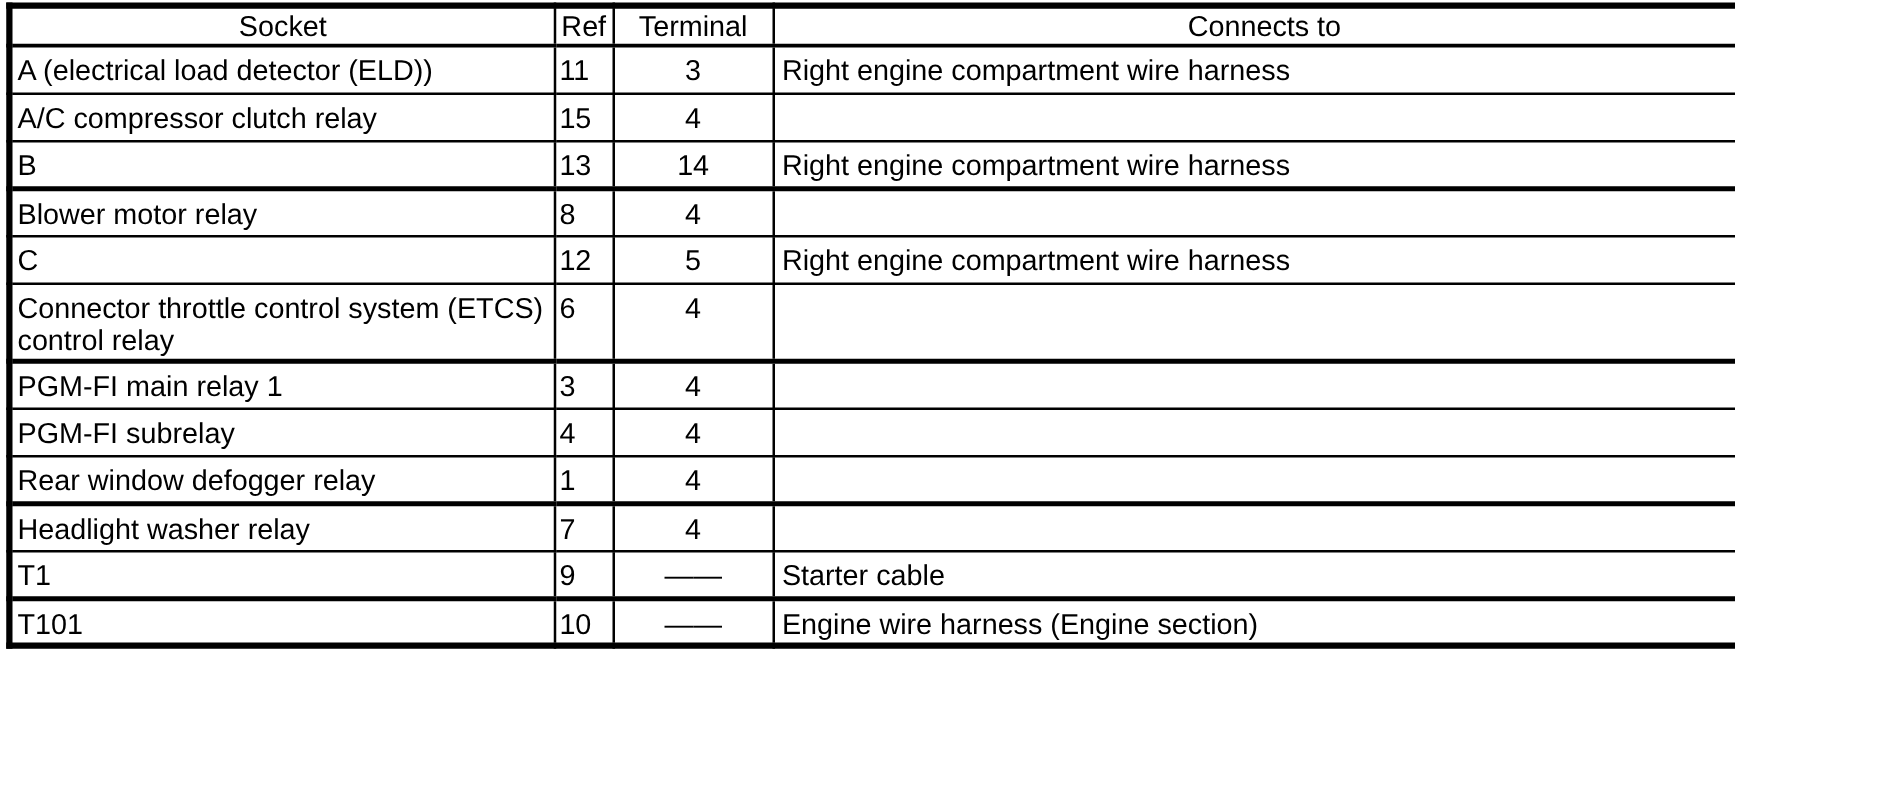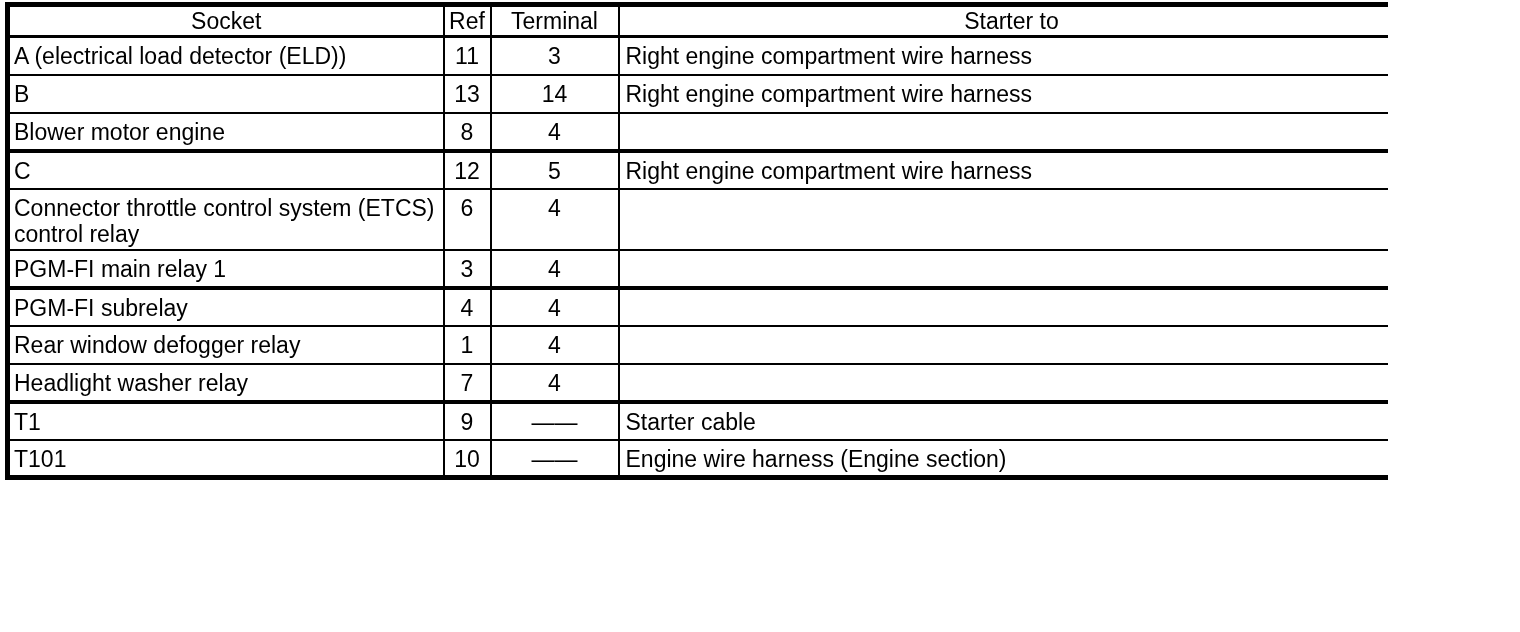--- a/index.html
+++ b/index.html
@@ -47,21 +47,21 @@
     padding: 1px 2px;
     border-bottom-width: 3px;
     font-weight: 400;
   }
   tbody tr { height: 38px; }
   td {
     vertical-align: top;
     padding: 5px 3px 2px 3px;
   }
   td.c-socket   { text-align: left;  padding-left: 4px; }
-  td.c-ref      { text-align: center; }
+  td.c-ref      { }
   td.c-terminal { text-align: center; }
   td.c-connects { text-align: left;  padding-left: 6px; }
   td.c-notes    { text-align: center; font-size: 21px; }
 
   
   tbody tr:nth-child(4) td,
   tbody tr:nth-child(7) td,
   tbody tr:nth-child(10) td,
   tbody tr:nth-child(12) td,
   tbody tr:nth-child(14) td {
@@ -78,41 +78,48 @@
       <col class="col-ref">
       <col class="col-terminal">
       <col class="col-connects">
       <col class="col-notes">
     </colgroup>
     <thead>
       <tr>
         <th>Socket</th>
         <th>Ref</th>
         <th>Terminal</th>
-        <th>Starter to</th>
+        <th>Connects to</th>
         <th>Blower</th>
       </tr>
     </thead>
     <tbody>
         <tr>
     <td class="c-socket">A (electrical load detector (ELD))</td>
     <td class="c-ref">11</td>
     <td class="c-terminal">3</td>
     <td class="c-connects">Right engine compartment wire harness</td>
     <td class="c-notes"></td>
   </tr>
         <tr>
+    <td class="c-socket">A/C compressor clutch relay</td>
+    <td class="c-ref">15</td>
+    <td class="c-terminal">4</td>
+    <td class="c-connects"></td>
+    <td class="c-notes"></td>
+  </tr>
+        <tr>
     <td class="c-socket">B</td>
     <td class="c-ref">13</td>
     <td class="c-terminal">14</td>
     <td class="c-connects">Right engine compartment wire harness</td>
     <td class="c-notes"></td>
   </tr>
         <tr>
-    <td class="c-socket">Blower motor engine</td>
+    <td class="c-socket">Blower motor relay</td>
     <td class="c-ref">8</td>
     <td class="c-terminal">4</td>
     <td class="c-connects"></td>
     <td class="c-notes"></td>
   </tr>
         <tr>
     <td class="c-socket">C</td>
     <td class="c-ref">12</td>
     <td class="c-terminal">5</td>
     <td class="c-connects">Right engine compartment wire harness</td>

